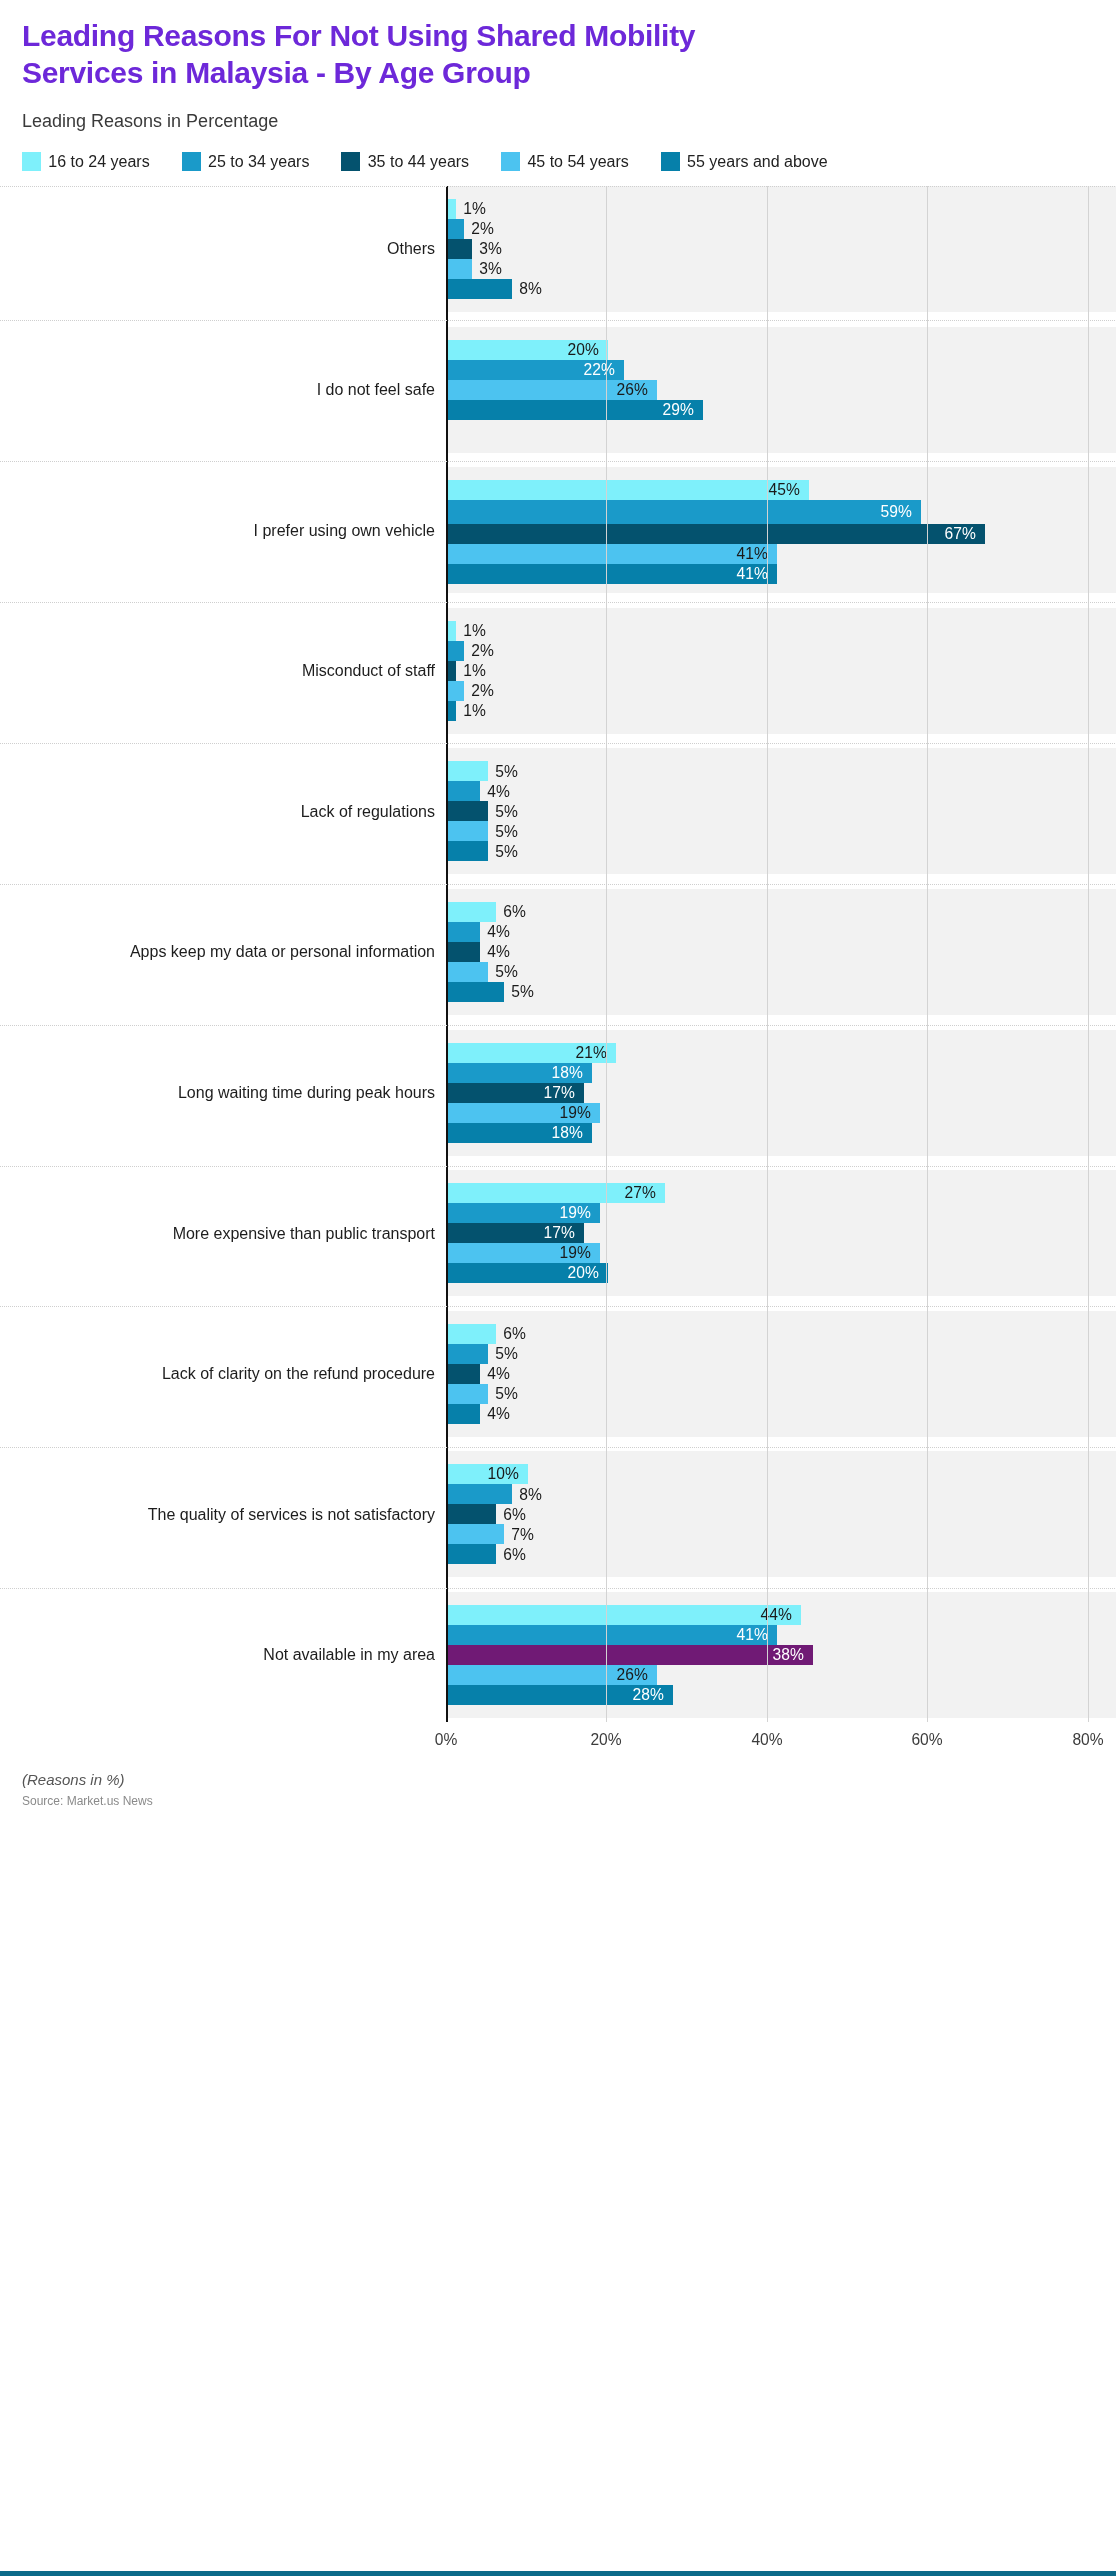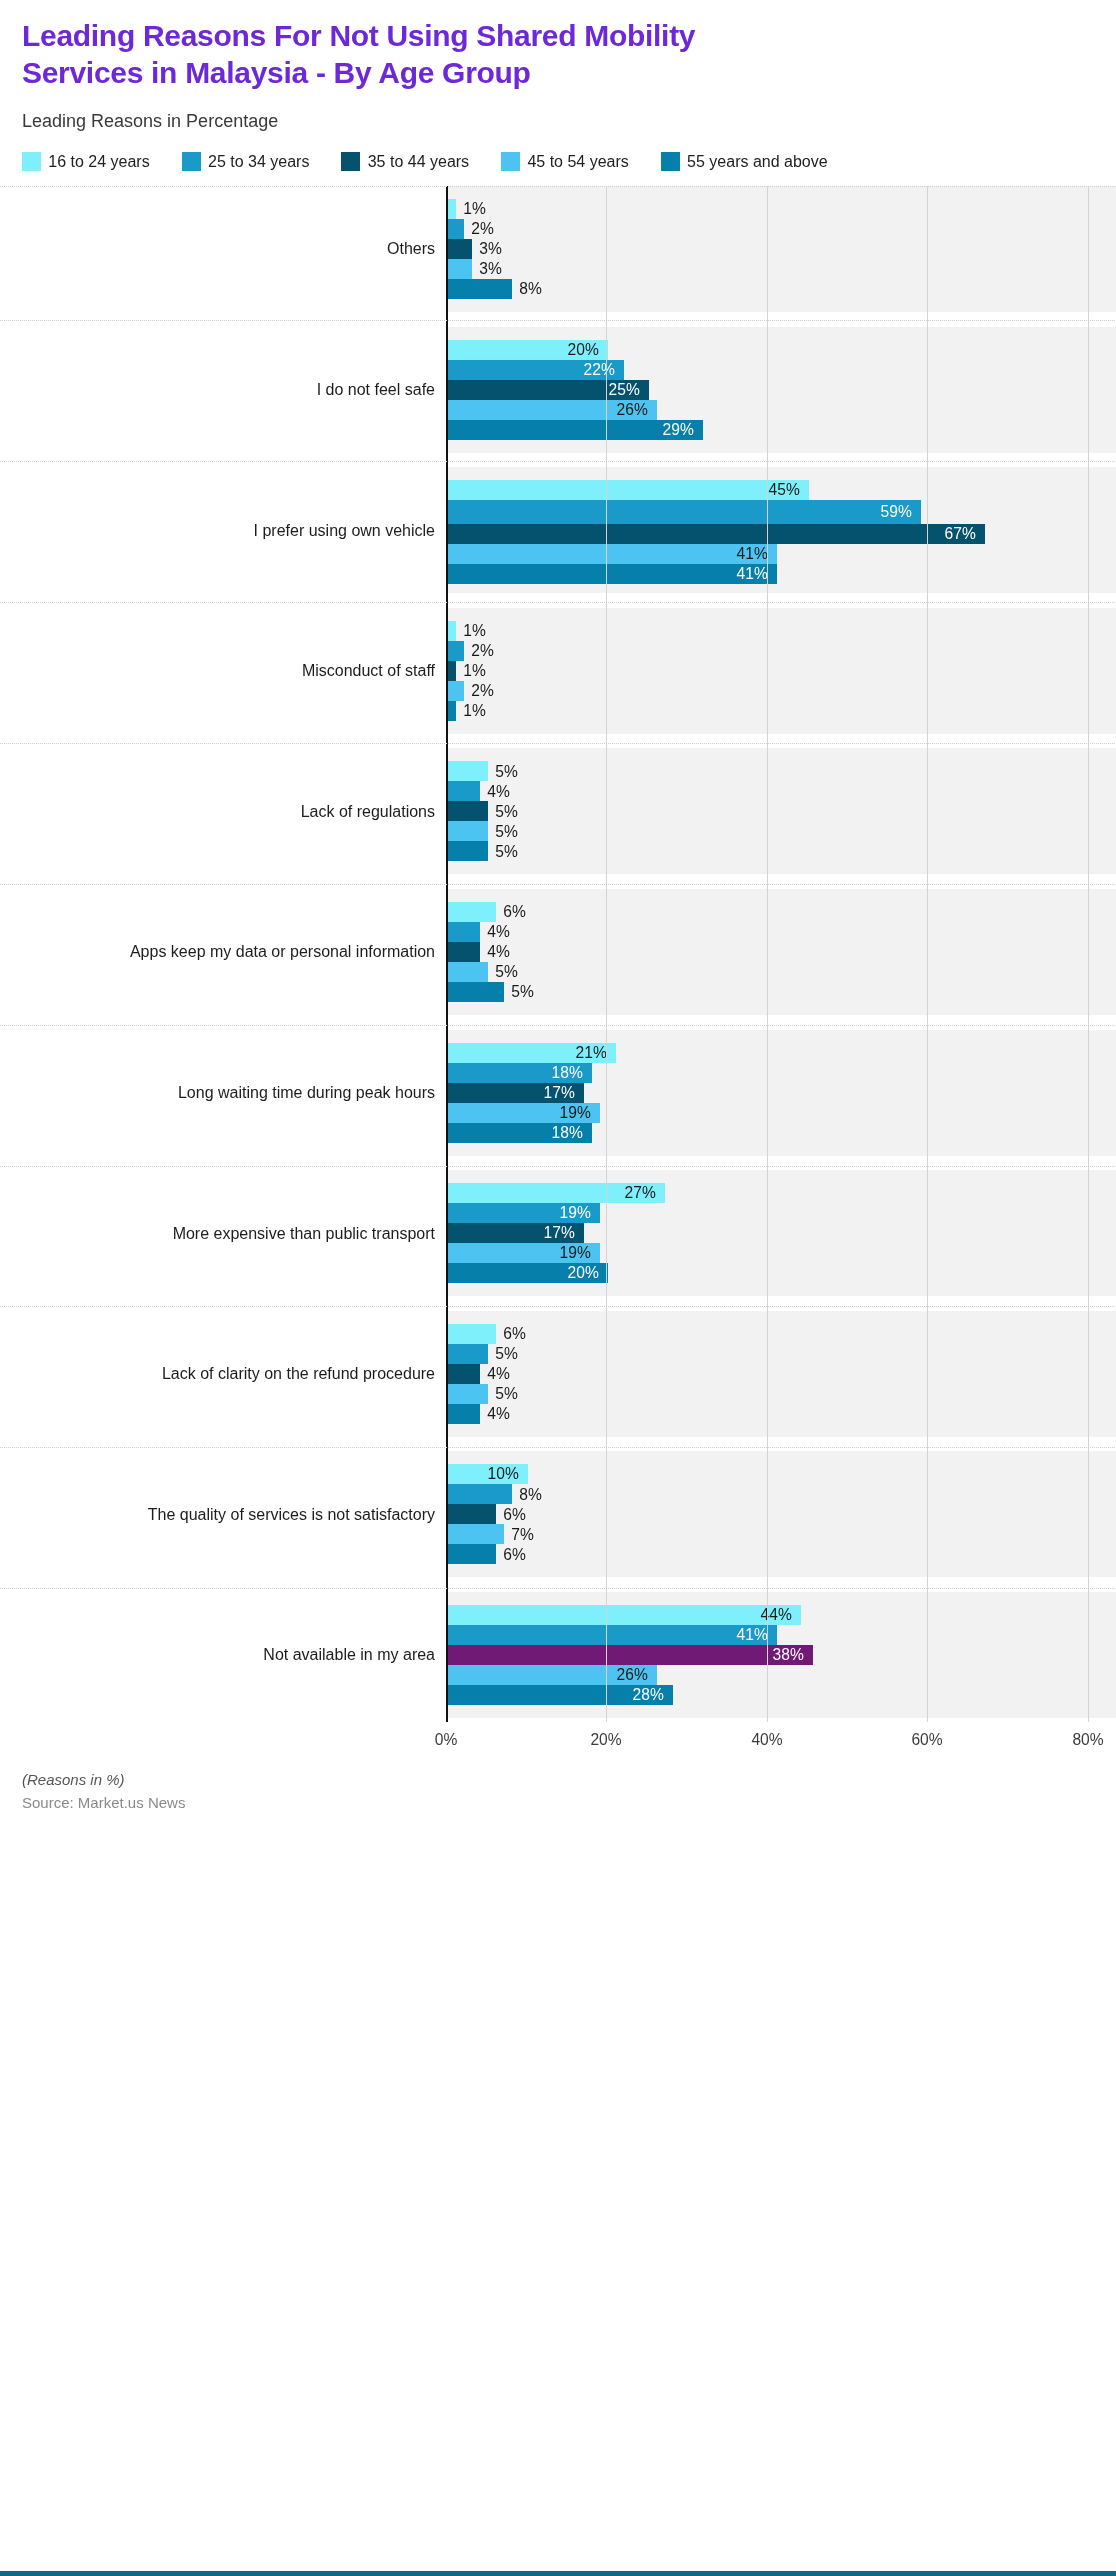--- a/index.html
+++ b/index.html
@@ -181,21 +181,21 @@
   .footer {
     padding: 9.2px 22px 0 22px;
   }
   .footer-note {
     font-size: 15px;
     font-style: italic;
     color: #555555;
     margin: 0 0 5.5px 0;
   }
   .footer-source {
-    font-size: 15px;
+    font-size: 12px;
     color: #8a8a8a;
     margin: 0;
   }
   .accent-rule {
     position: absolute;
     left: 0;
     bottom: 0;
     width: 1117px;
     height: 4.6px;
     background: #0d6b8a;
@@ -276,25 +276,20 @@
           </div>
           <div class="bars-cell" style="padding-top: 13px; padding-bottom: 13px;">
             <div class="bar-track" style="height: 20px;">
               <div class="bar" title="16 to 24 years — I do not feel safe: 20%" style="width: 160px; background: rgb(126, 240, 251); position: relative;">
                 <span class="bar-value inside" style="color: rgb(26, 26, 26);">20%</span>
               </div>
             </div>
             <div class="bar-track" style="height: 20px;">
               <div class="bar" title="25 to 34 years — I do not feel safe: 22%" style="width: 176px; background: rgb(26, 154, 201); position: relative;">
                 <span class="bar-value inside">22%</span>
-              </div>
-            </div>
-            <div class="bar-track" style="height: 20px;">
-              <div class="bar" title="35 to 44 years — I do not feel safe: 25%" style="width: 201px; background: rgb(4, 82, 110); position: relative;">
-                <span class="bar-value inside">25%</span>
               </div>
             </div>
             <div class="bar-track" style="height: 20px;">
               <div class="bar" title="45 to 54 years — I do not feel safe: 26%" style="width: 209px; background: rgb(76, 195, 240); position: relative;">
                 <span class="bar-value inside" style="color: rgb(26, 26, 26);">26%</span>
               </div>
             </div>
             <div class="bar-track" style="height: 20px;">
               <div class="bar" title="55 years and above — I do not feel safe: 29%" style="width: 255px; background: rgb(6, 128, 170); position: relative;">
                 <span class="bar-value inside">29%</span>

